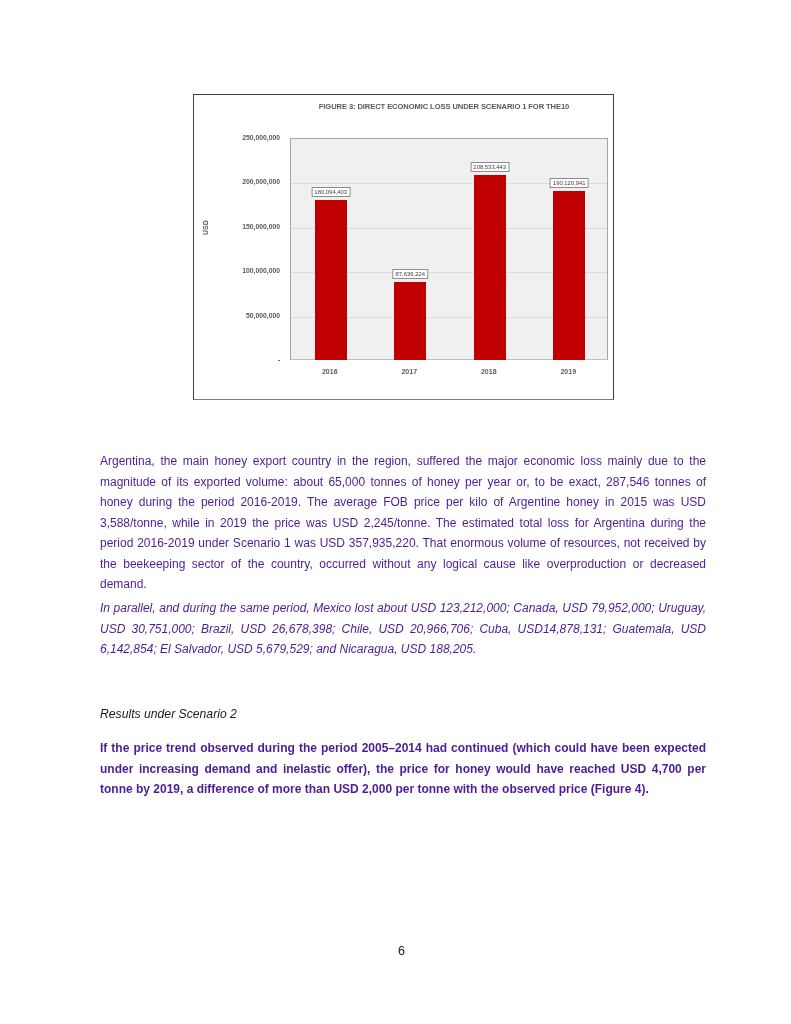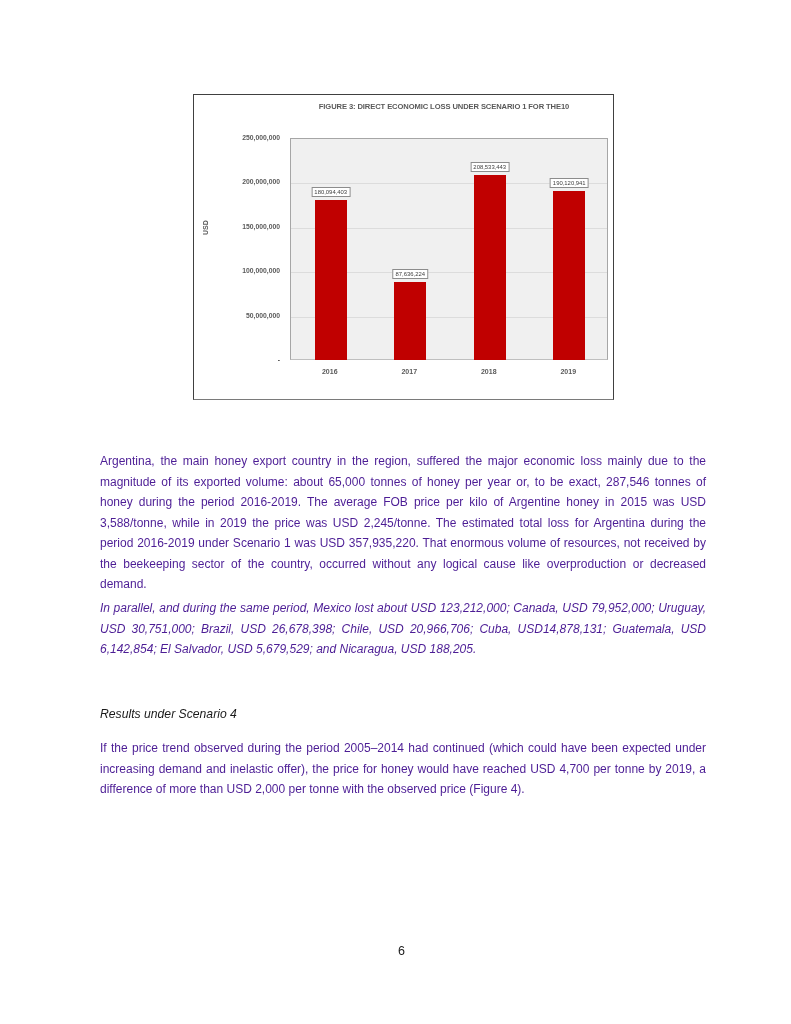--- a/index.html
+++ b/index.html
@@ -57,17 +57,17 @@
     <div id="xticks">
         <div class="xtick" style="left: 135.75px;">2016</div>
         <div class="xtick" style="left: 215.25px;">2017</div>
         <div class="xtick" style="left: 294.75px;">2018</div>
         <div class="xtick" style="left: 374.25px;">2019</div>
       </div>
   </div>
 
   <div class="para" style="top:451px;">Argentina, the main honey export country in the region, suffered the major economic loss mainly due to the magnitude of its exported volume: about 65,000 tonnes of honey per year or, to be exact, 287,546 tonnes of honey during the period 2016-2019. The average FOB price per kilo of Argentine honey in 2015 was USD 3,588/tonne, while in 2019 the price was USD 2,245/tonne. The estimated total loss for Argentina during the period 2016-2019 under Scenario 1 was USD 357,935,220. That enormous volume of resources, not received by the beekeeping sector of the country, occurred without any logical cause like overproduction or decreased demand.</div>
   <div class="para" style="top:598px;font-style:italic;">In parallel, and during the same period, Mexico lost about USD 123,212,000; Canada, USD 79,952,000; Uruguay, USD 30,751,000; Brazil, USD 26,678,398; Chile, USD 20,966,706; Cuba, USD14,878,131; Guatemala, USD 6,142,854; El Salvador, USD 5,679,529; and Nicaragua, USD 188,205.</div>
-  <div class="para-heading" style="top:707px;">Results under Scenario 4</div>
-  <div class="para" style="top:738px;">If the price trend observed during the period 2005–2014 had continued (which could have been expected under increasing demand and inelastic offer), the price for honey would have reached USD 4,700 per tonne by 2019, a difference of more than USD 2,000 per tonne with the observed price (Figure 4).</div>
+  <div class="para-heading" style="top:707px;">Results under Scenario 2</div>
+  <div class="para" style="top:738px;font-weight:bold;">If the price trend observed during the period 2005–2014 had continued (which could have been expected under increasing demand and inelastic offer), the price for honey would have reached USD 4,700 per tonne by 2019, a difference of more than USD 2,000 per tonne with the observed price (Figure 4).</div>
 
   <div class="page-number">6</div>
 </div>
 
 </body></html>

